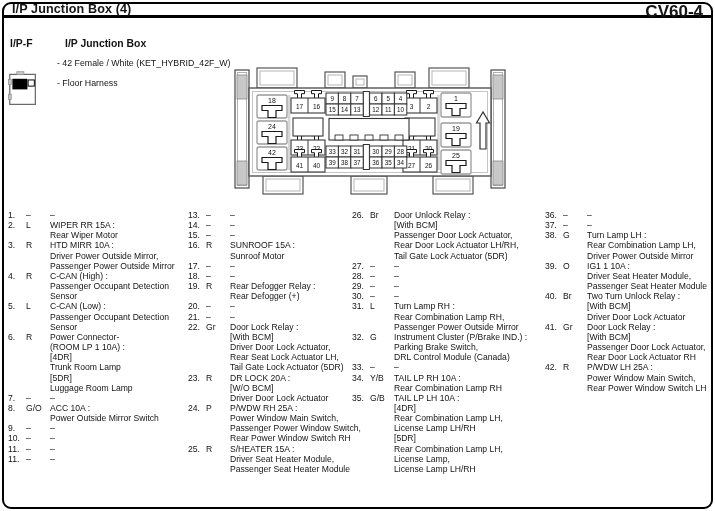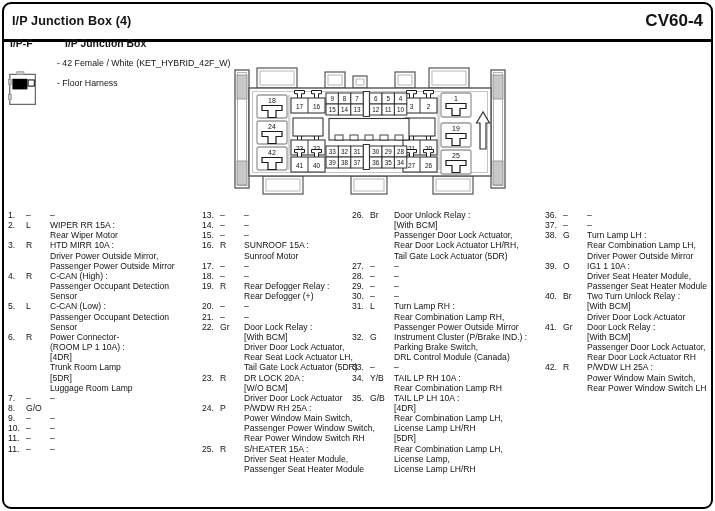--- a/index.html
+++ b/index.html
@@ -1,31 +1,31 @@
 <!DOCTYPE html>
 <html><head>
 <meta charset="utf-8">
 <style>
   html,body{margin:0;padding:0;overflow:hidden;}
   body{width:715px;height:511px;position:relative;background:#fff;
        font-family:"Liberation Sans",sans-serif;color:#141414;}
   .page-border{position:absolute;inset:2px;border:2px solid #000;border-radius:9px;pointer-events:none;}
-  .header{position:absolute;top:2px;left:2px;right:2px;height:40px;box-sizing:border-box;
-          display:flex;align-items:center;justify-content:space-between;padding:0 10px;
+  .header{position:absolute;top:2px;left:2px;right:2px;height:16px;box-sizing:border-box;
+          display:flex;justify-content:space-between;padding:0 10px;
           border-bottom:3px solid #000;}
   .page-title{font-size:12.6px;font-weight:bold;letter-spacing:.1px;}
   .page-code{font-size:17px;font-weight:bold;}
   .subheader{position:absolute;top:38px;left:10px;}
   .subrow{display:flex;font-size:10.4px;font-weight:bold;line-height:12px;}
   .conn-id{width:55px;}
   .detail{margin-left:47px;font-size:8.8px;line-height:11.8px;font-weight:normal;margin-top:8px;white-space:nowrap;}
   .loc-icon{position:absolute;left:8px;top:70px;}
   .connector-wrap{position:absolute;left:233px;top:62px;width:276px;height:138px;}
   .pin-col{position:absolute;top:210px;width:180px;}
-  #pin-col-0{left:8px;} #pin-col-1{left:202px;} #pin-col-2{left:352px;} #pin-col-3{left:545px;}
+  #pin-col-0{left:8px;} #pin-col-1{left:188px;} #pin-col-2{left:352px;} #pin-col-3{left:545px;}
   .entry{display:flex;font-size:8.6px;line-height:10.15px;}
   .nc{flex:0 0 42px;display:flex;}
   .num{flex:0 0 18px;}
   .code{flex:1;}
   .desc{flex:1;}
   .desc div{white-space:nowrap;}
   svg text{font-family:"Liberation Sans",sans-serif;}
 </style>
 </head>
 <body>
@@ -275,20 +275,24 @@
       </div>
       <div class="desc">
         <div>–</div>
       </div>
     </div>
     <div class="entry">
       <div class="nc">
         <span class="num">8.</span>
         <span class="code">G/O</span>
       </div>
+      <div class="desc">
+        <div>ACC 10A :</div>
+        <div>Power Outside Mirror Switch</div>
+      </div>
     </div>
     <div class="entry">
       <div class="nc">
         <span class="num">9.</span>
         <span class="code">–</span>
       </div>
       <div class="desc">
         <div>–</div>
       </div>
     </div>

